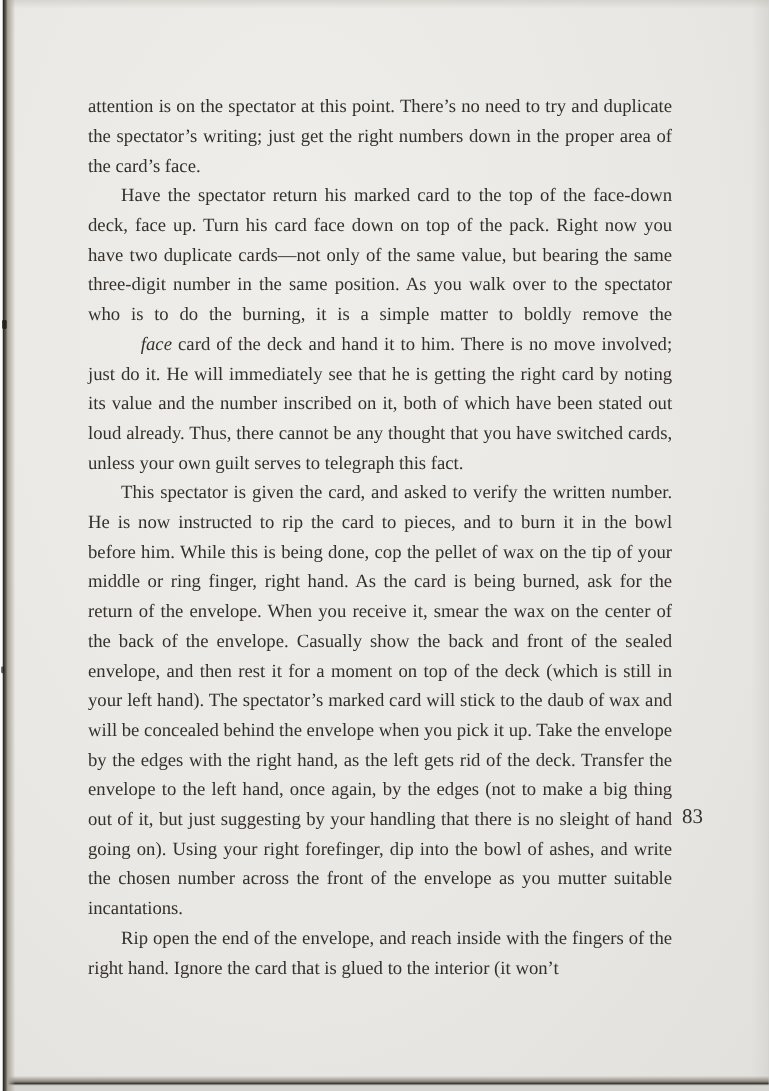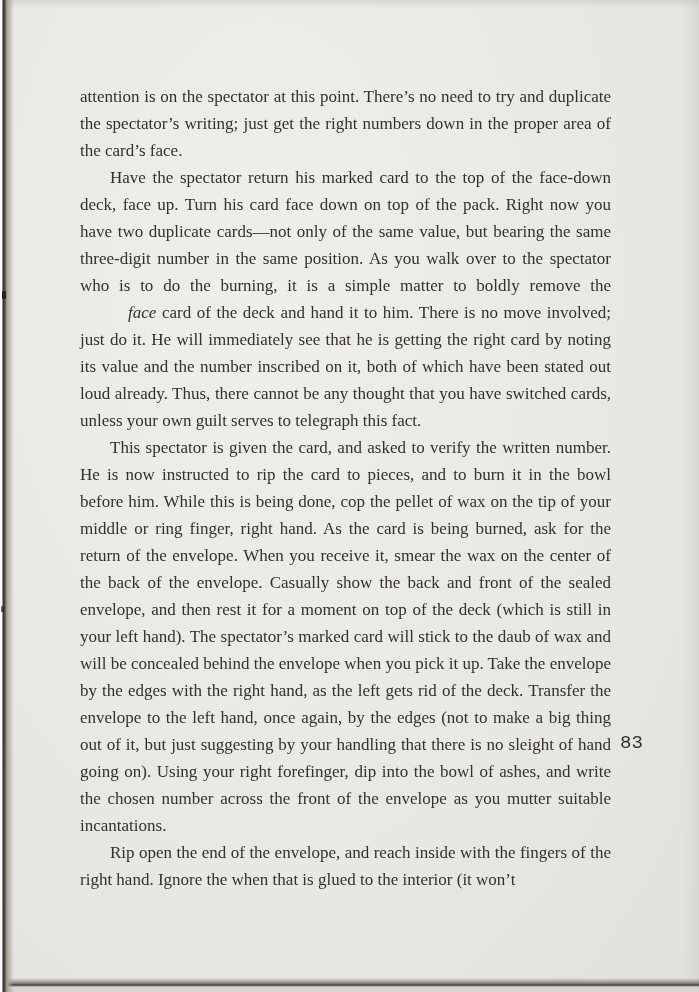--- a/index.html
+++ b/index.html
@@ -99,21 +99,20 @@
     font-style: italic;
     margin-left: 48px;
   }
   .folio {
     position: absolute;
     left: 620px;
     top: 732px;
     font-size: 19px;
     color: var(--ink, #36302a);
     z-index: 5;
-    font-family: Liberation Mono, monospace;
   }
 </style>
 </head>
 <body>
 
 <div class="scan">
 
   <div class="edge-left"></div>
   <div class="edge-bottom"></div>
   <div class="edge-right"></div>
@@ -124,18 +123,18 @@
 
   <div class="text-block">
     <p class="para no-indent">attention is on the spectator at this point. There’s no need to try and duplicate the spectator’s writing; just get the right numbers down in the proper area of the card’s face.</p>
 
     <p class="para">
       <span>Have the spectator return his marked card to the top of the face-down deck, face up. Turn his card face down on top of the pack. Right now you have two duplicate cards—not only of the same value, but bearing the same three-digit number in the same position. As you walk over to the spectator who is to do the burning, it is a simple matter to boldly remove the </span><em>face</em><span> card of the deck and hand it to him. There is no move involved; just do it. He will immediately see that he is getting the right card by noting its value and the number inscribed on it, both of which have been stated out loud already. Thus, there cannot be any thought that you have switched cards, unless your own guilt serves to telegraph this fact.</span>
     </p>
 
     <p class="para">This spectator is given the card, and asked to verify the written number. He is now instructed to rip the card to pieces, and to burn it in the bowl before him. While this is being done, cop the pellet of wax on the tip of your middle or ring finger, right hand. As the card is being burned, ask for the return of the envelope. When you receive it, smear the wax on the center of the back of the envelope. Casually show the back and front of the sealed envelope, and then rest it for a moment on top of the deck (which is still in your left hand). The spectator’s marked card will stick to the daub of wax and will be concealed behind the envelope when you pick it up. Take the envelope by the edges with the right hand, as the left gets rid of the deck. Transfer the envelope to the left hand, once again, by the edges (not to make a big thing out of it, but just suggesting by your handling that there is no sleight of hand going on). Using your right forefinger, dip into the bowl of ashes, and write the chosen number across the front of the envelope as you mutter suitable incantations.</p>
 
-    <p class="para">Rip open the end of the envelope, and reach inside with the fingers of the right hand. Ignore the when that is glued to the interior (it won’t</p>
+    <p class="para">Rip open the end of the envelope, and reach inside with the fingers of the right hand. Ignore the card that is glued to the interior (it won’t</p>
   </div>
 
   <div class="folio">83</div>
 
 </div>
 
 </body></html>

